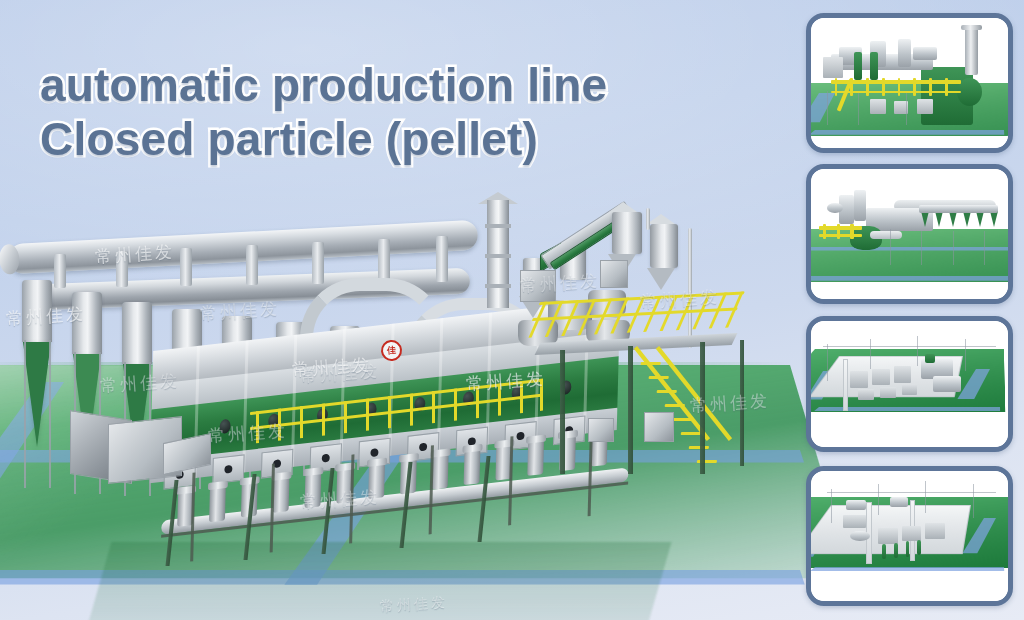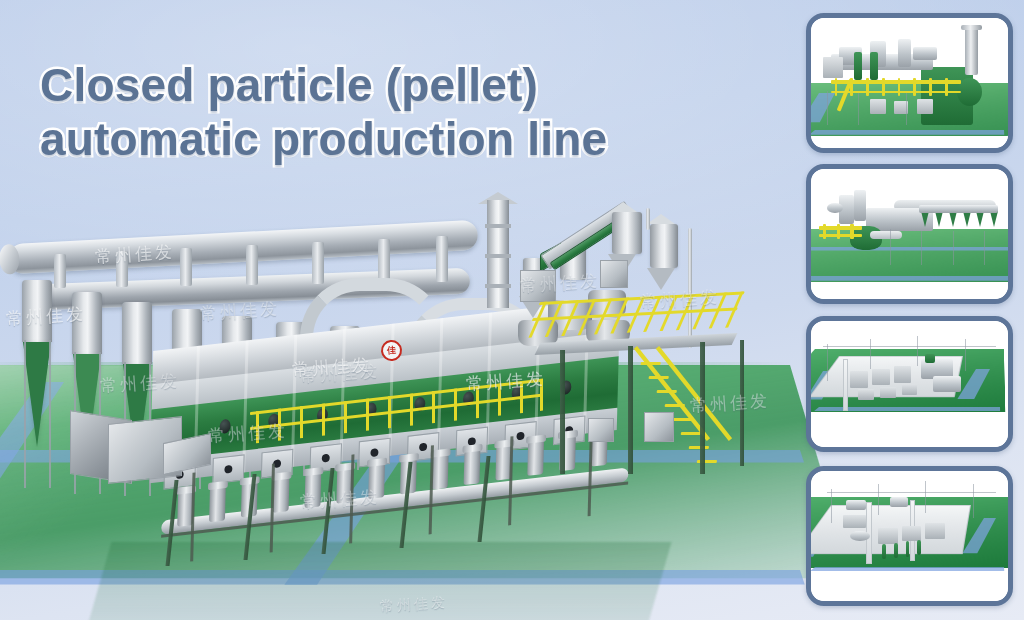--- a/index.html
+++ b/index.html
@@ -508,22 +508,22 @@
   <div class="wm dim" style="left:690px;top:392px;">常州佳发</div>
   <div class="wm dim" style="left:300px;top:488px;">常州佳发</div>
   <div class="wm dim" style="left:520px;top:272px;">常州佳发</div>
   <div class="wm dim sm" style="left:380px;top:596px;">常州佳发</div>
 
   <div class="logo-badge" style="left:381px;top:340px;">
     <span>佳</span>
   </div>
 
   <div class="title-block">
+    <div class="title-line">automatic production line</div>
     <div class="title-line">Closed particle (pellet)</div>
-    <div class="title-line">automatic production line</div>
   </div>
 
   <div id="thumbs">
 
     <div class="thumb t1">
       <div class="pane clip">
         <div class="mini-floor" style="top:50%;"></div>
         <div class="mini-path" style="left:2%;top:86%;width:96%;height:7%;"></div>
         <div class="mini-path" style="left:4%;top:58%;width:8%;height:38%;"></div>
         <div class="mini-green" style="left:56%;top:38%;width:26%;height:44%;border-radius:3px;"></div>

